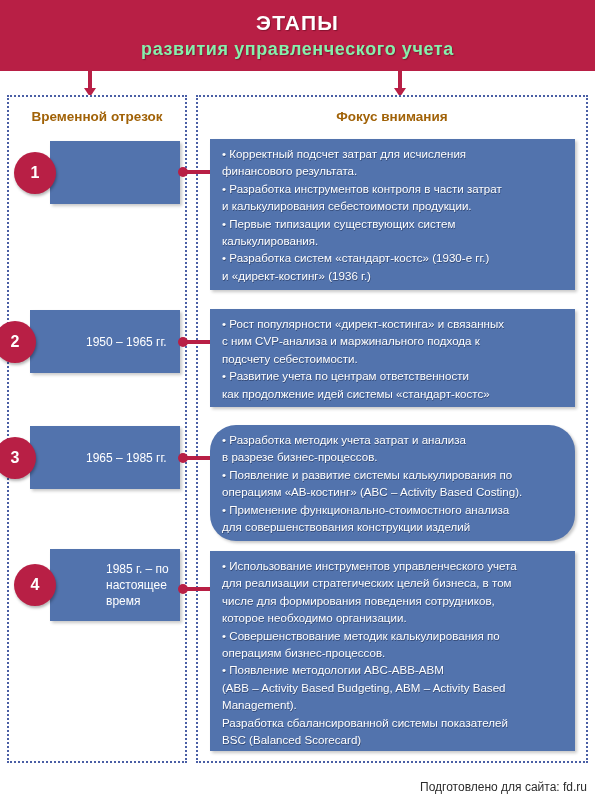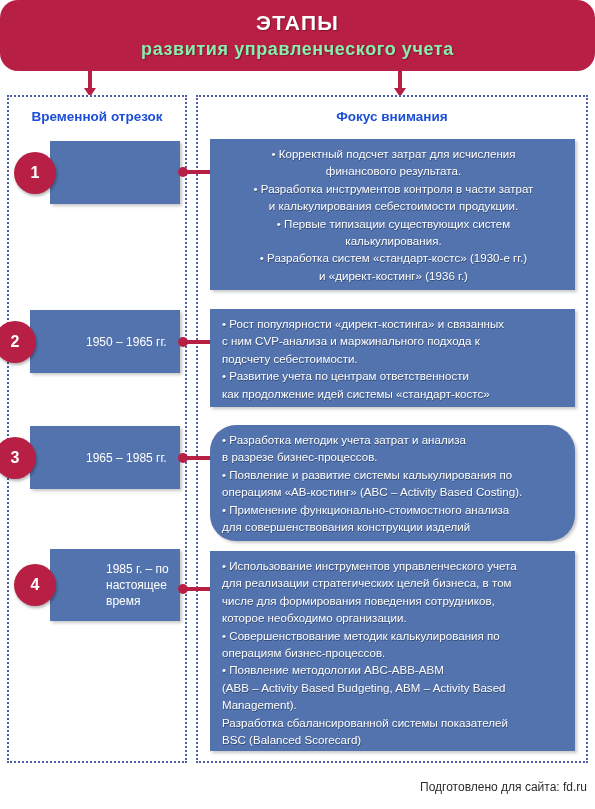--- a/index.html
+++ b/index.html
@@ -25,21 +25,20 @@
     left: 0;
     top: 0;
     width: 595px;
     height: 71px;
     background: #b81f45;
     display: flex;
     flex-direction: column;
     align-items: center;
     justify-content: center;
     gap: 4px;
-    border-radius: 18px;
   }
   .banner-line1 {
     color: #ffffff;
     font-size: 21px;
     font-weight: bold;
     letter-spacing: 1.2px;
     text-shadow: 1px 1px 1px rgba(90,10,30,0.55);
   }
   .banner-line2 {
     color: #86efac;
@@ -82,21 +81,21 @@
     background: #ffffff;
   }
   #col-left  { left: 7px;   top: 95px; width: 180px; height: 668px; }
   #col-right { left: 196px; top: 95px; width: 392px; height: 668px; }
 
   .col-header {
     position: absolute;
     top: 12px;
     width: 100%;
     text-align: center;
-    color: #1d4ed8;
+    color: #a16207;
     font-size: 13.5px;
     font-weight: bold;
   }
 
   
   .period-box {
     position: absolute;
     background: #5273ad;
     color: #ffffff;
     font-size: 12px;
@@ -234,21 +233,21 @@
     <div class="line"></div>
     <div class="dot-left"></div>
     <div class="dot-right"></div>
   </div>
   <div class="connector" style="left:178px; top:584px; width:42px;">
     <div class="line"></div>
     <div class="dot-left"></div>
     <div class="dot-right"></div>
   </div>
 
-  <div class="focus-box" style="left:210px; top:139px; width:365px; height:151px;text-align:center;">• Корректный подсчет затрат  для исчисления
+  <div class="focus-box" style="left:210px; top:139px; width:365px; height:151px;">• Корректный подсчет затрат  для исчисления
 финансового результата.
 • Разработка  инструментов контроля в части  затрат
 и калькулирования себестоимости продукции.
 • Первые типизации существующих систем
 калькулирования.
 • Разработка  систем «стандарт-костс» (1930-е гг.)
 и «директ-костинг» (1936 г.)</div>
 
   <div class="focus-box" style="left:210px; top:309px; width:365px; height:98px;">• Рост популярности «директ-костинга» и связанных
 с ним CVP-анализа  и маржинального подхода к

